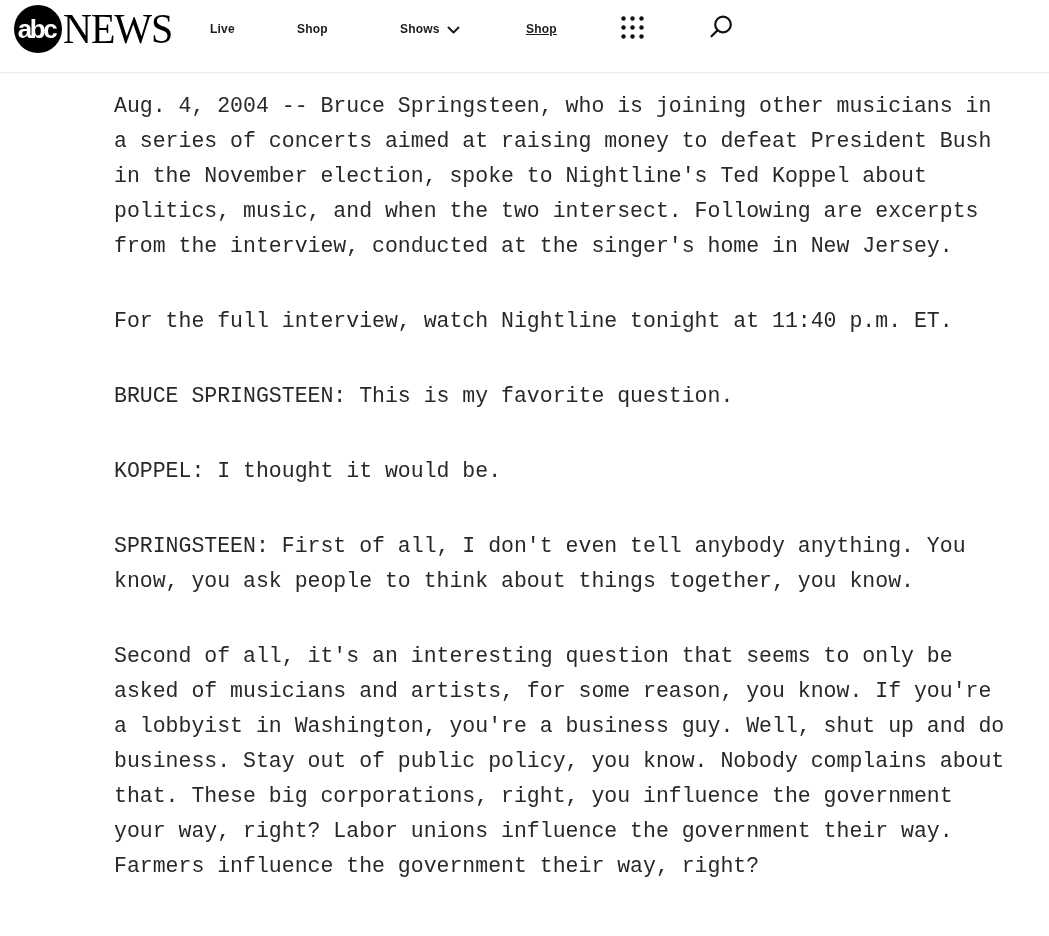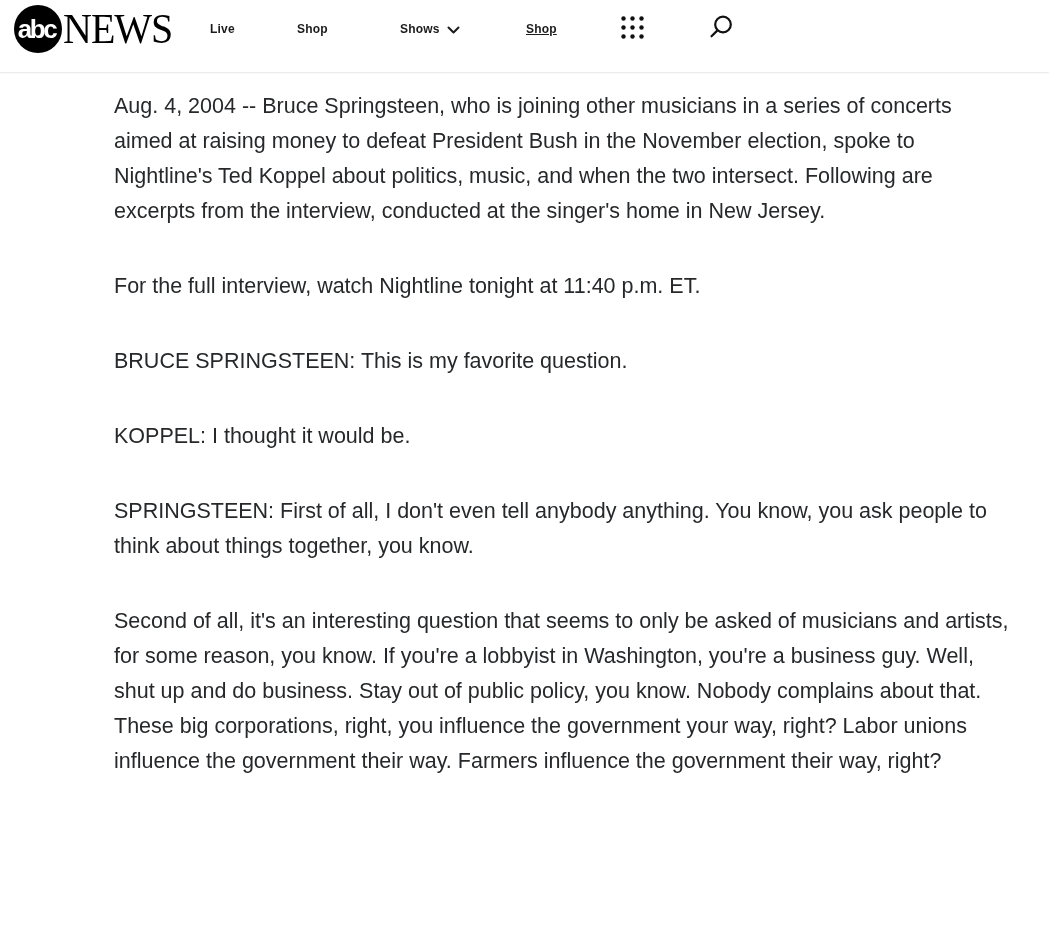--- a/index.html
+++ b/index.html
@@ -91,21 +91,21 @@
   }
   .apps-btn   { left: 619px; }
   .search-btn { left: 707px; }
 
   
   main {
     padding: 16px 0 0 114px;
   }
   article { width: 900px; }
   article p {
-    font-family: Liberation Sans, sans-serif;
+    font-family: Liberation Mono, monospace;
     font-size: 21.5px;
     line-height: 35px;
     color: var(--text, #26282a);
     margin: 0 0 40px 0;
   }
   article p.mt-extra { margin-top: 10px; }
 </style>
 </head>
 <body>
 

